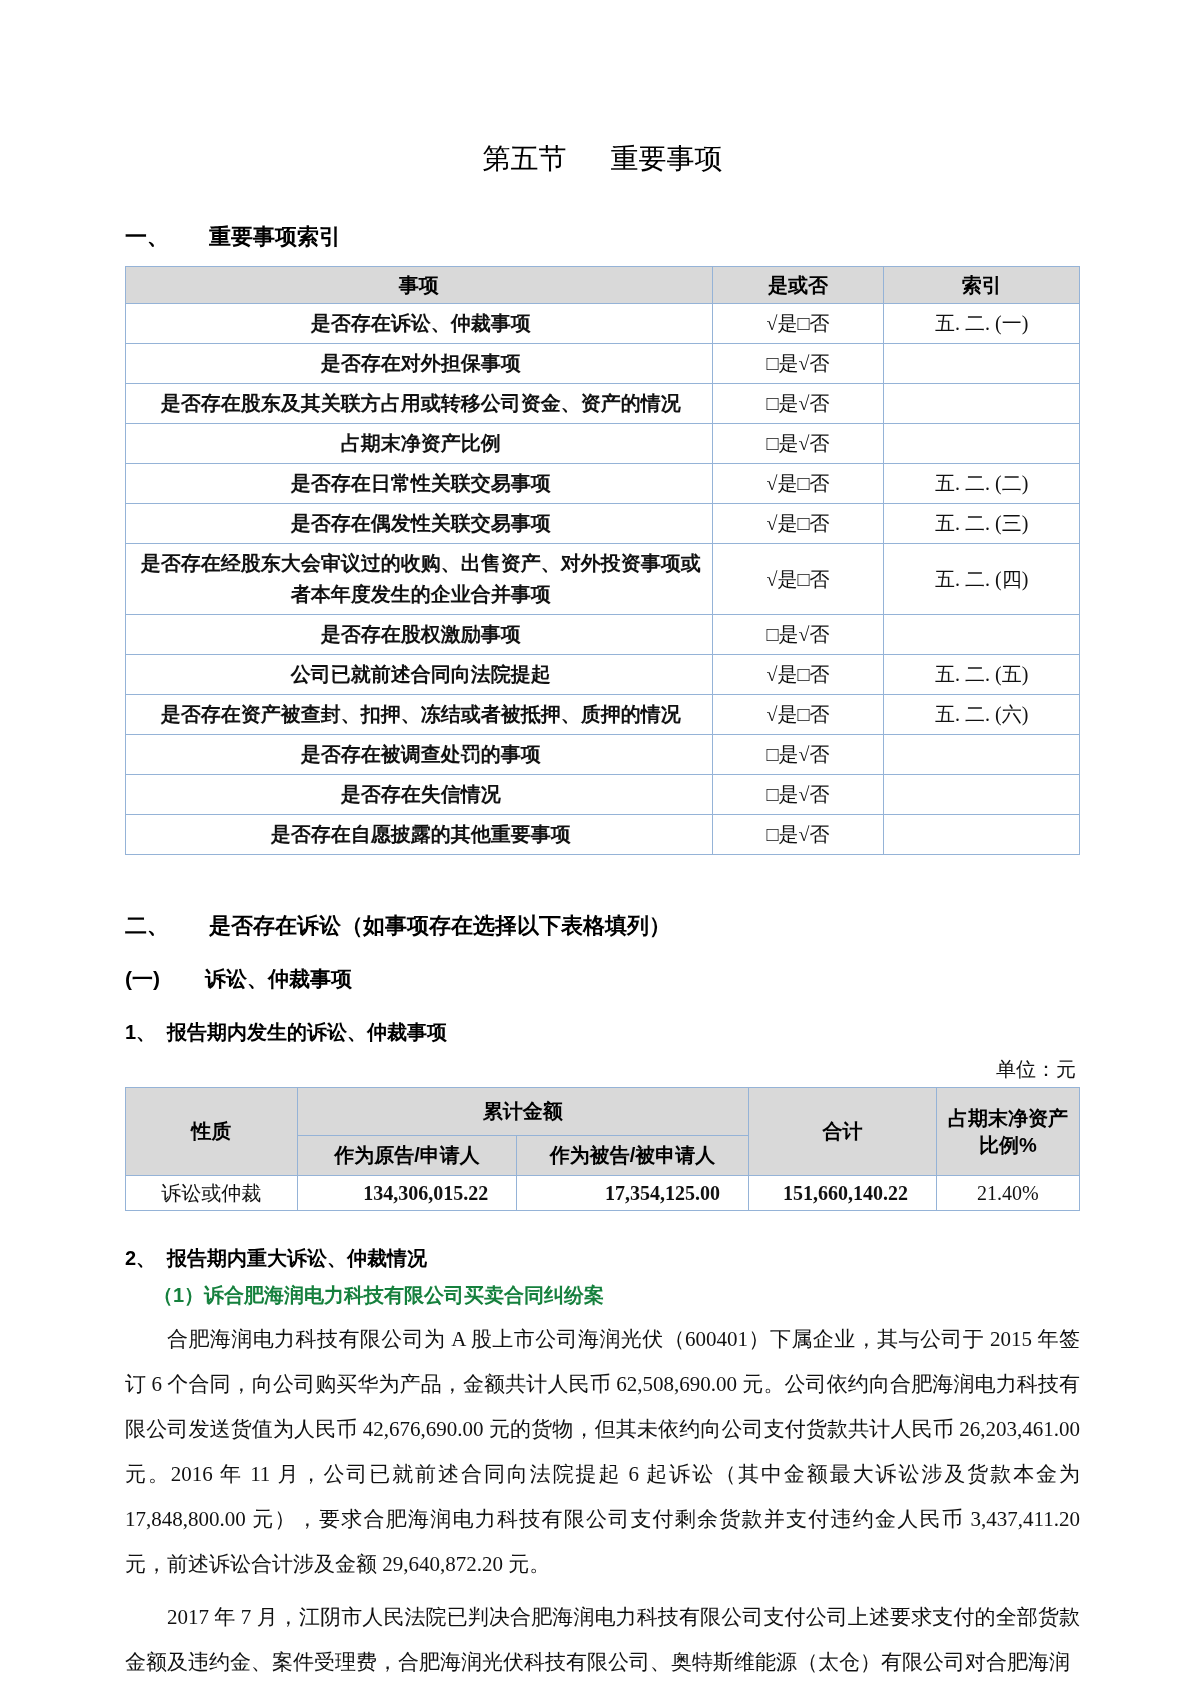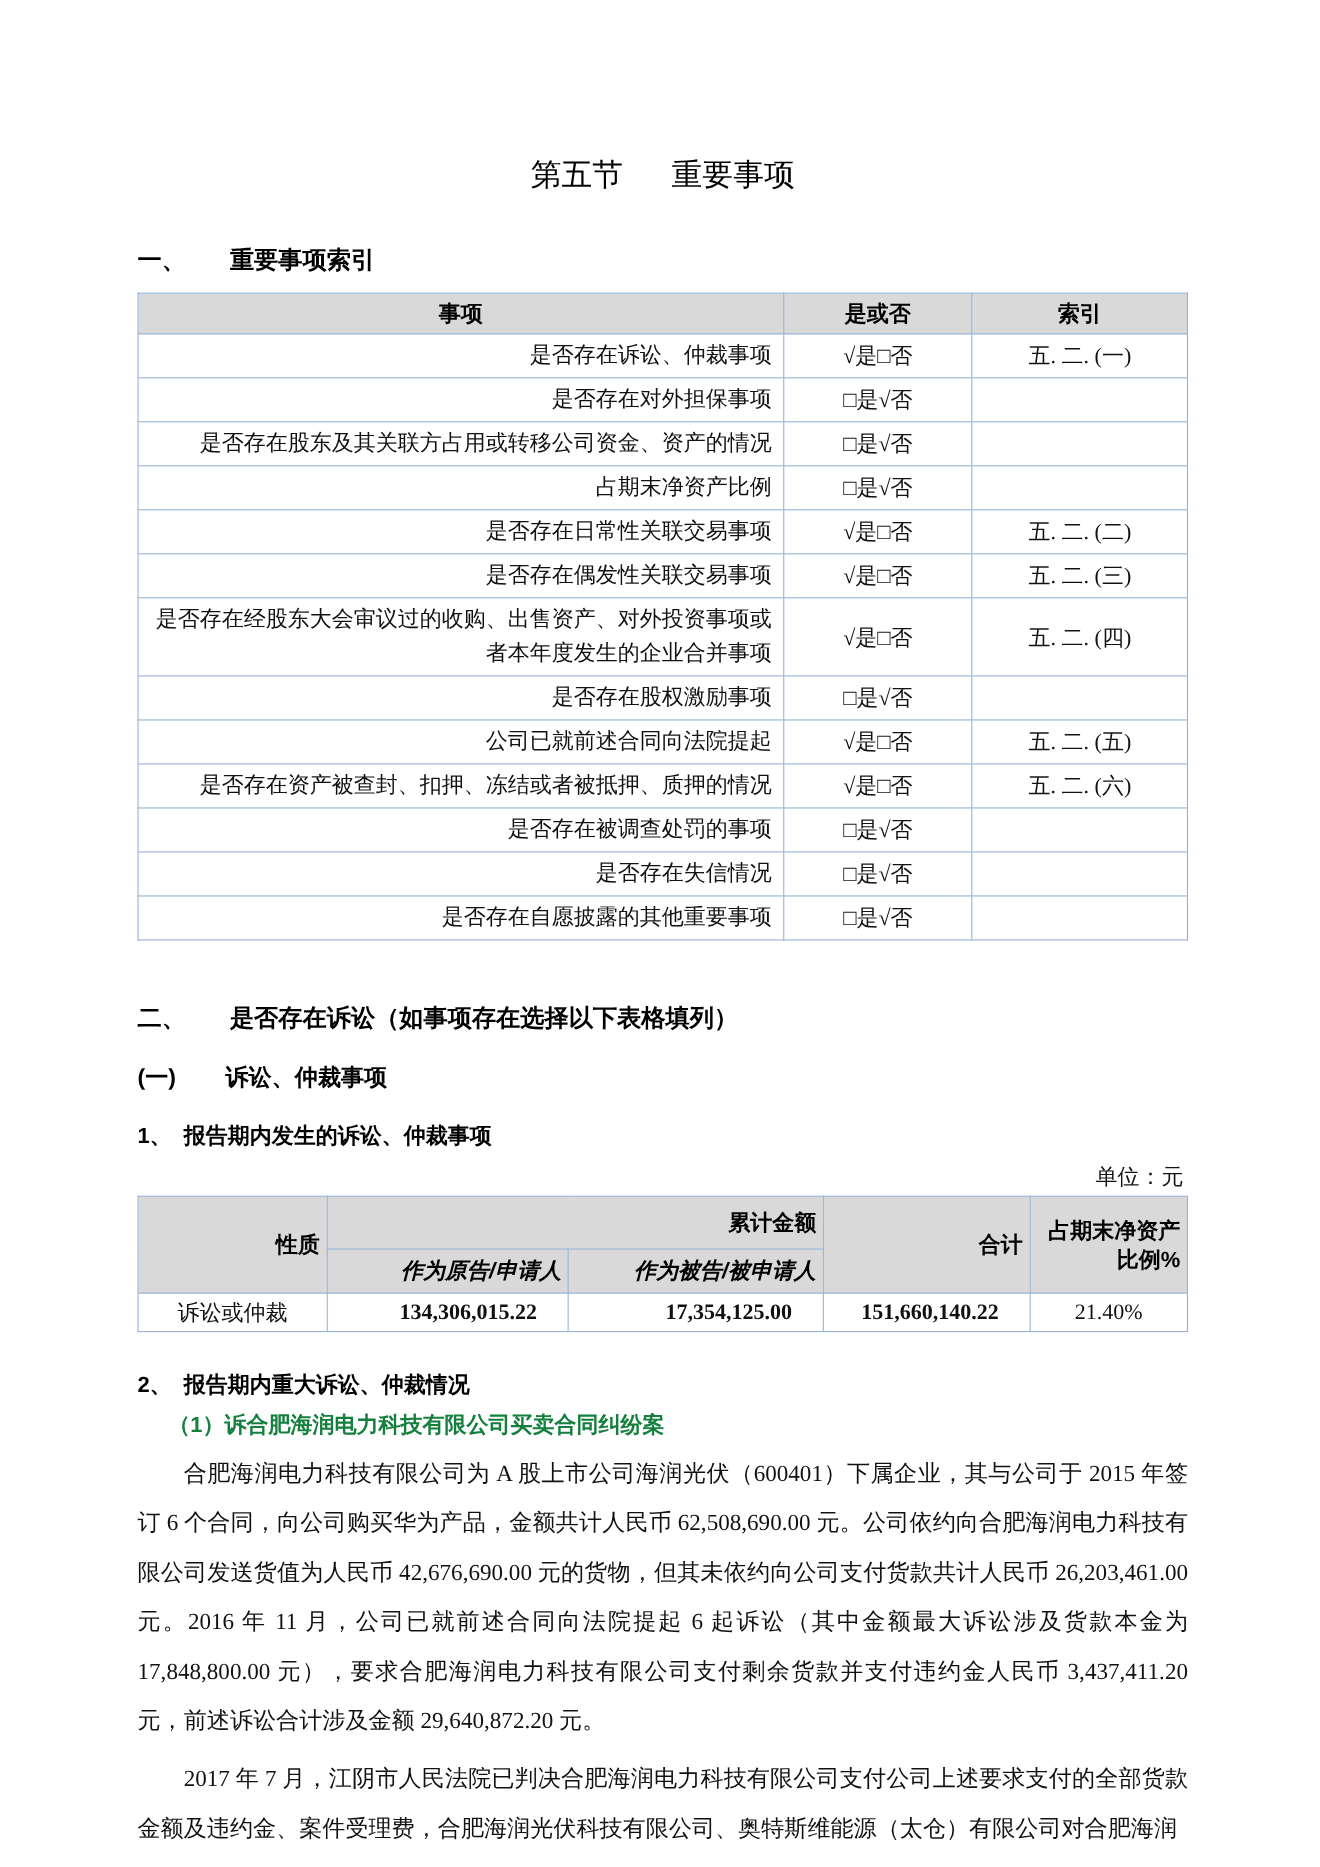--- a/index.html
+++ b/index.html
@@ -59,46 +59,47 @@
     font-family: "Liberation Sans", "DejaVu Sans", sans-serif;
     font-weight: bold;
     text-align: center;
     height: 37px;
     color: #000000;
   }
   .index-table td.item {
     padding: 4px 10px 4px 14px;
     height: 33px;
     line-height: 1.55;
-    text-align: right;
+    text-align: center;
+    font-weight: bold;
   }
   .index-table td.yn, .index-table td.idx {
     text-align: center;
     height: 33px;
   }
   .sec2-heading { margin-top: 56px; }
   .sub1-heading { margin-top: 24px; }
   .item1-heading { margin-top: 26px; }
   .unit-label {
     margin-top: 10px;
     text-align: right;
     font-size: 20px;
     padding-right: 4px;
   }
   .lawsuit-table { margin-top: 4px; }
   .lawsuit-table td.hd {
     background: #d9d9d9;
     font-family: "Liberation Sans", "DejaVu Sans", sans-serif;
     font-weight: bold;
-    text-align: right;
+    text-align: center;
     color: #000000;
     padding: 2px 6px;
   }
   .lawsuit-table tr.hr1 td { height: 48px; }
-  .lawsuit-table tr.hr2 td { height: 40px; font-style: italic; }
+  .lawsuit-table tr.hr2 td { height: 40px; }
   .lawsuit-table tr.dr td { height: 35px; }
   .lawsuit-table td.num {
     text-align: right;
     padding-right: 28px;
     font-size: 20px;
     font-weight: bold;
   }
   .lawsuit-table td.ctr { text-align: center; }
   .item2-heading { margin-top: 34px; }
   .case-heading {

